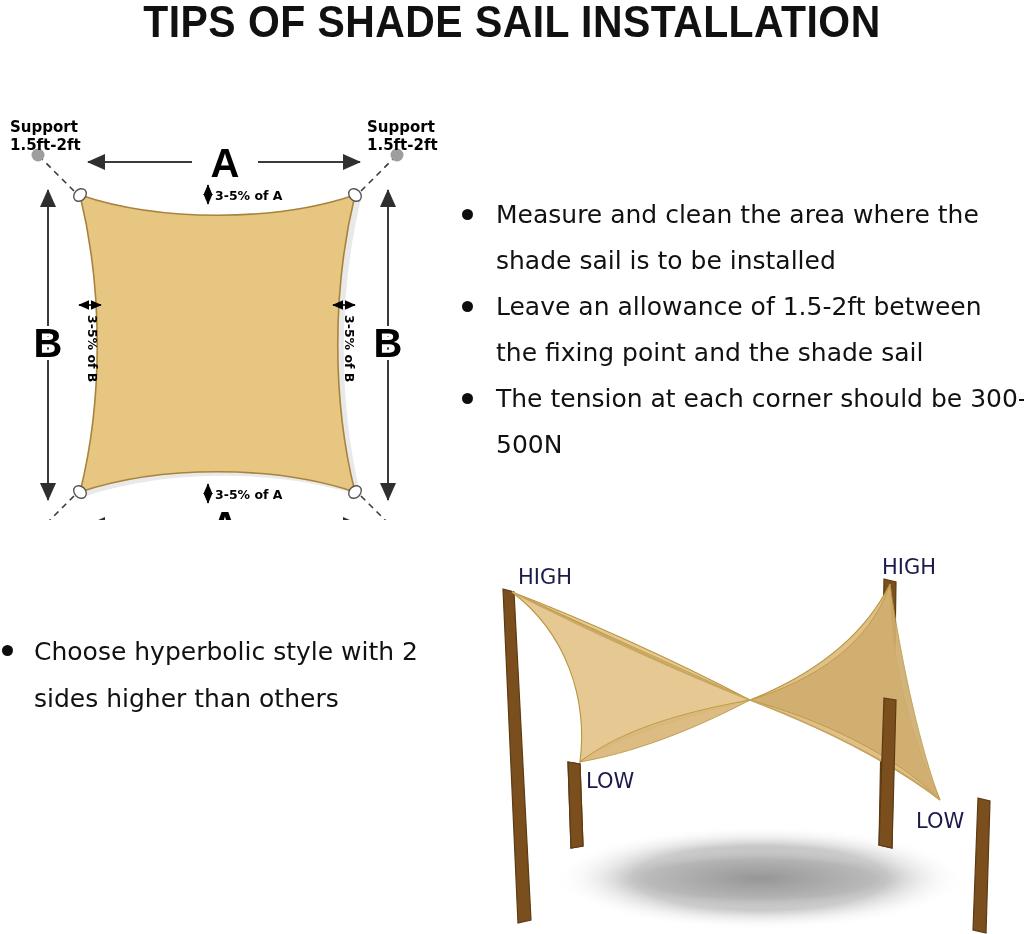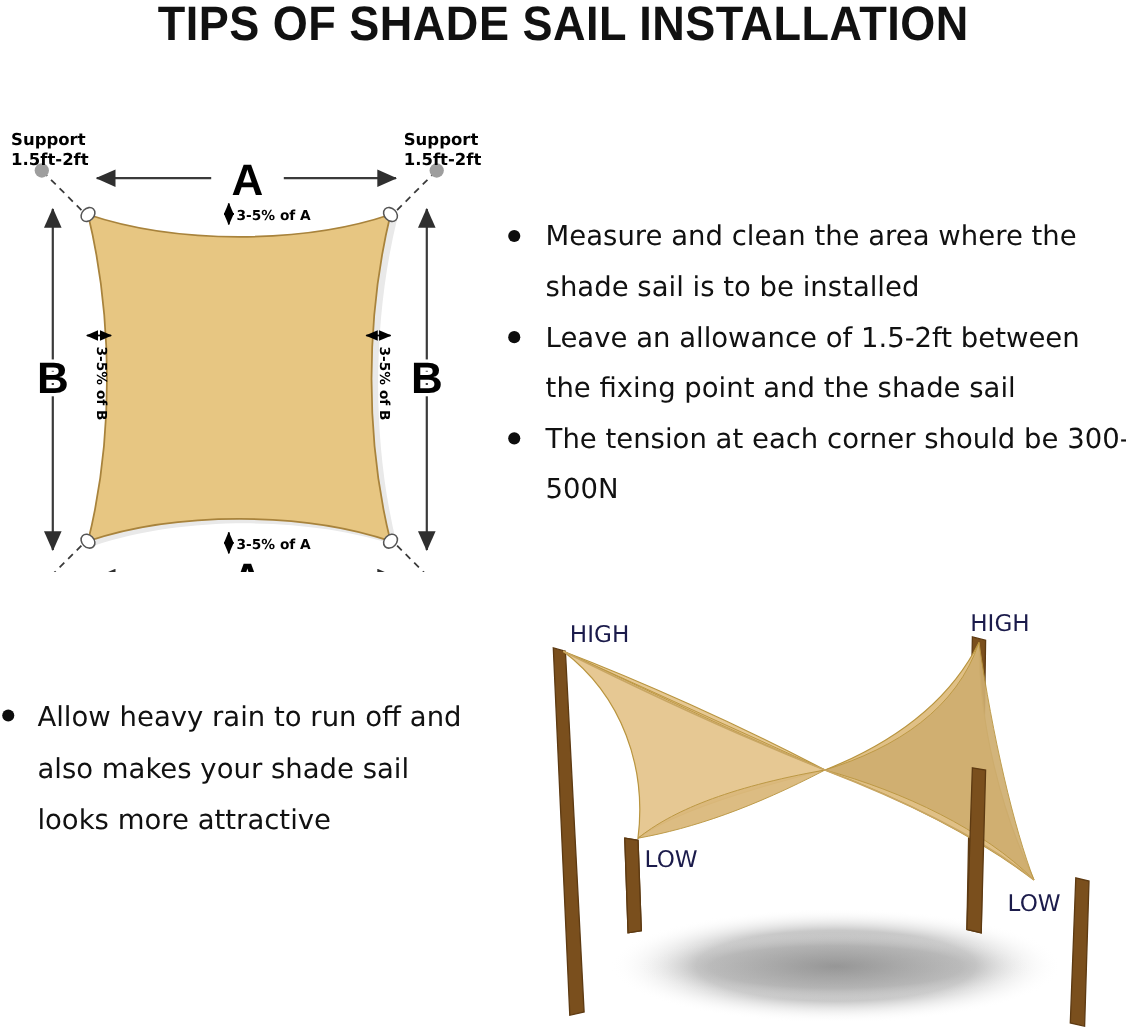--- a/index.html
+++ b/index.html
@@ -230,21 +230,21 @@
     </li>
     <li>
       <span class="bullet-dot"></span>
       <span class="bullet-text">The tension at each corner should be 300-500N</span>
     </li>
   </ul>
 
   <ul class="bullet-list" id="tips-bottom">
     <li>
       <span class="bullet-dot"></span>
-      <span class="bullet-text">Allow heavy rain to run off and also makes your shade sail looks more attractive</span>
+      <span class="bullet-text">Choose hyperbolic style with 2 sides higher than others</span>
     </li>
   </ul>
 
   <div id="hypar-diagram">
     <svg width="554" height="386" viewBox="0 0 554 386" xmlns="http://www.w3.org/2000/svg">
       <defs>
         <radialGradient id="groundShadow" cx="50%" cy="50%" r="50%">
           <stop offset="0%" stop-color="#8d8d8d" stop-opacity="0.85"></stop>
           <stop offset="62%" stop-color="#a5a5a5" stop-opacity="0.6"></stop>
           <stop offset="100%" stop-color="#ffffff" stop-opacity="0"></stop>

